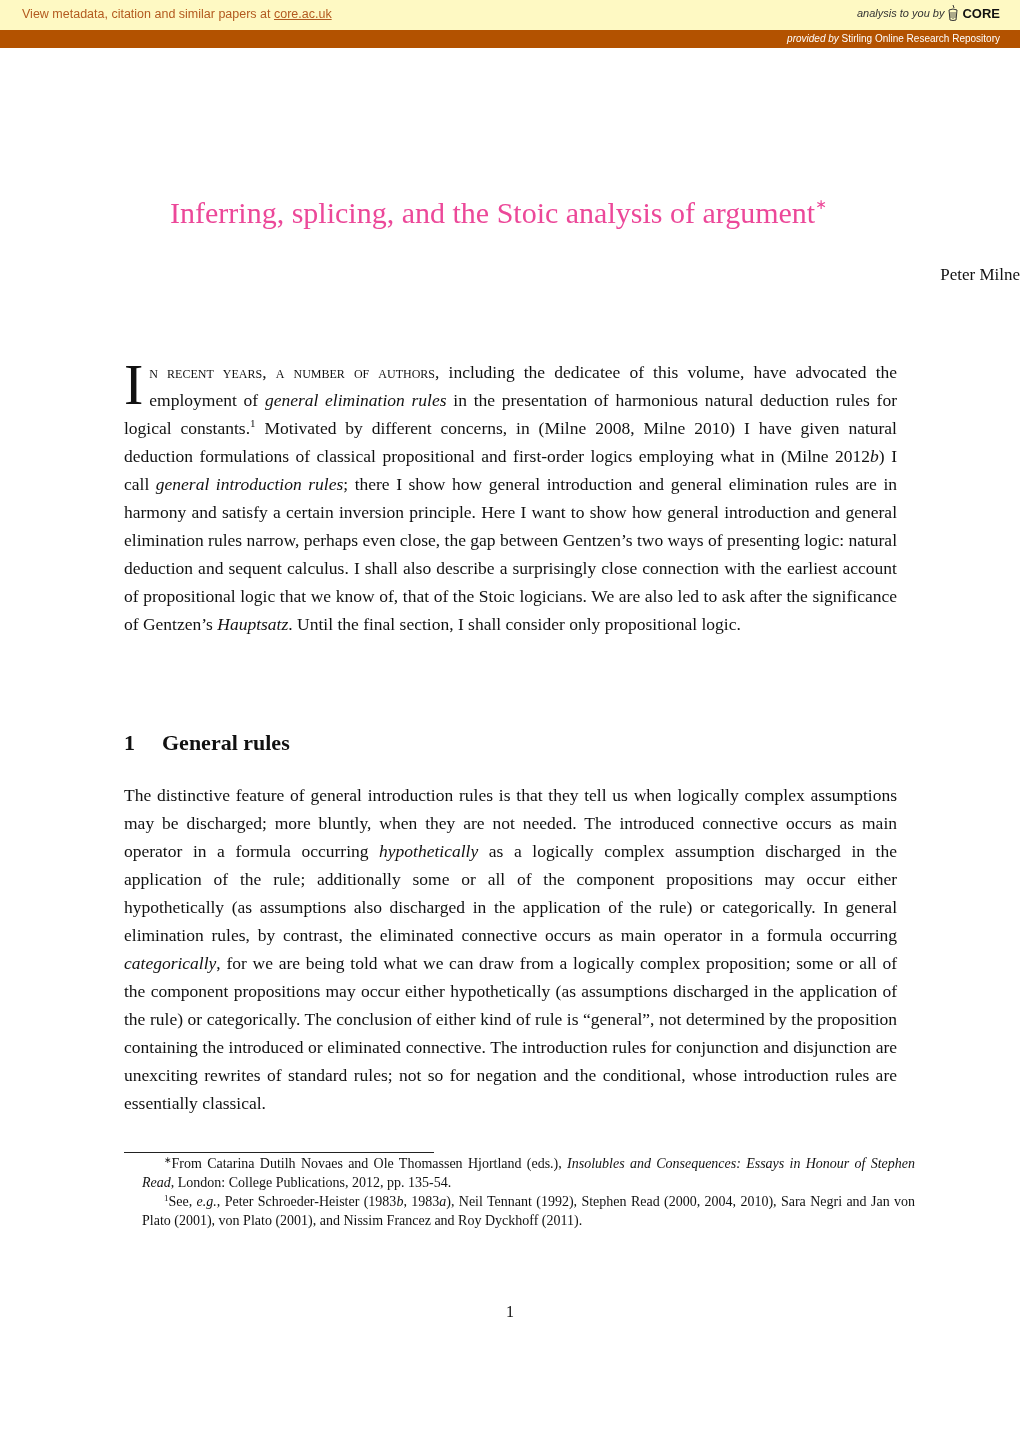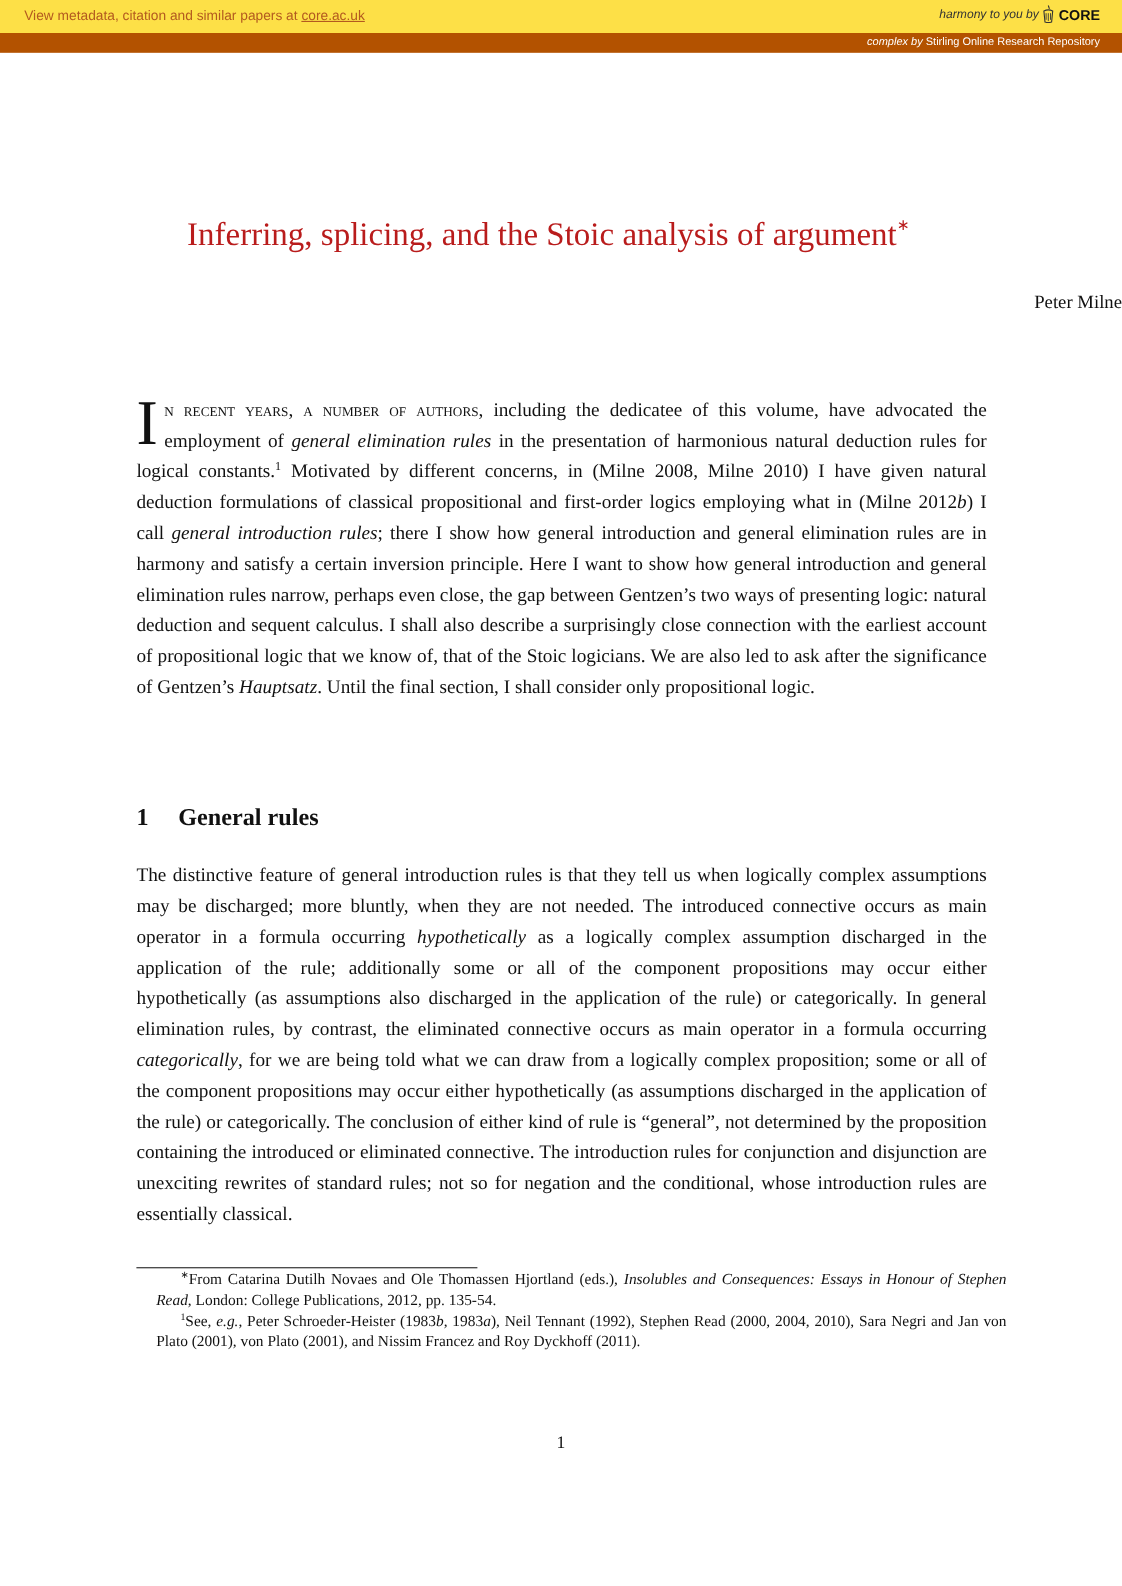--- a/index.html
+++ b/index.html
@@ -1,29 +1,29 @@
 <!DOCTYPE html>
 <html><head>
 <meta charset="utf-8">
 <style>
   html, body { margin: 0; padding: 0; background: #ffffff; }
   body { width: 1020px; height: 1442px; position: relative; overflow: hidden; font-family: "DejaVu Serif", serif; color: #111; }
 
-  .core-top { position: absolute; left: 0; top: 0; width: 1020px; height: 30px; background: #fde047; }
+  .core-top { position: absolute; left: 0; top: 0; width: 1020px; height: 30px; background: #fef9c3; }
   .core-meta { position: absolute; left: 22px; top: 7px; font-family: "Liberation Sans", sans-serif; font-size: 12.5px; color: #b35a1f; }
   .core-meta a { color: #b35a1f; text-decoration: underline; }
   .core-brought { position: absolute; right: 20px; top: 4px; font-family: "Liberation Sans", sans-serif; font-size: 11px; color: #333; display: flex; align-items: center; gap: 3px; }
   .core-brought .by { font-style: italic; }
   .core-logo { font-weight: bold; font-size: 13px; color: #111; }
   .core-icon { width: 12px; height: 18px; display: inline-block; }
   .core-bar { position: absolute; left: 0; top: 30px; width: 1020px; height: 18px; background: #b35200; }
   .core-provided { position: absolute; right: 20px; top: 33px; font-family: "Liberation Sans", sans-serif; font-size: 10px; color: #fff; }
   .core-provided i { font-style: italic; }
 
-  .title { position: absolute; left: 0; width: 997px; top: 196px; text-align: center; font-family: "Liberation Serif", serif; font-size: 30px; color: #b91c1c; }
+  .title { position: absolute; left: 0; width: 997px; top: 196px; text-align: center; font-family: "Liberation Serif", serif; font-size: 30px; color: #ec4899; }
   .title sup { font-size: 14px; vertical-align: 14px; }
   .author { position: absolute; left: 0; width: 1020px; top: 265px; text-align: right; font-family: "Liberation Serif", serif; font-size: 17px; }
 
   .body { position: absolute; left: 124px; width: 773px; font-family: "Liberation Serif", serif; font-size: 17.5px; line-height: 28px; text-align: justify; }
   .intro { top: 358px; }
   .dropcap { float: left; font-size: 58px; line-height: 46px; margin: 4px 6px 0 0; }
   .smallcaps { font-variant: small-caps; }
   .body p { margin: 0; }
   .body sup { font-size: 11px; vertical-align: 7px; line-height: 0; }
 
@@ -39,34 +39,34 @@
   .pagenum { position: absolute; left: 0; width: 1020px; top: 1303px; text-align: center; font-family: "Liberation Serif", serif; font-size: 16px; }
 </style>
 </head>
 <body>
 
 <div class="core-top">
   <div class="core-meta">
     <span>View metadata, citation and similar papers at </span><a>core.ac.uk</a>
   </div>
   <div class="core-brought">
-    <span class="by">harmony to you by</span>
+    <span class="by">analysis to you by</span>
     <span class="core-icon">
       <svg width="12" height="18" viewBox="0 0 12 18">
         <path d="M6 1 L7 4" stroke="#333" stroke-width="1" fill="none"></path>
         <path d="M2 6 Q6 4 10 6 L9 16 Q6 17 3 16 Z" fill="none" stroke="#333" stroke-width="1"></path>
         <path d="M4 8 L4 14 M6 8 L6 15 M8 8 L8 14" stroke="#333" stroke-width="0.8"></path>
       </svg>
     </span>
     <span class="core-logo">CORE</span>
   </div>
 </div>
 <div class="core-bar"></div>
 <div class="core-provided">
-  <i>complex by</i>
+  <i>provided by</i>
   <span>Stirling Online Research Repository</span>
 </div>
 
 <div class="title">
   <span>Inferring, splicing, and the Stoic analysis of argument</span><sup>∗</sup>
 </div>
 <div class="author">Peter Milne</div>
 
 <div class="body intro">
   <p>

